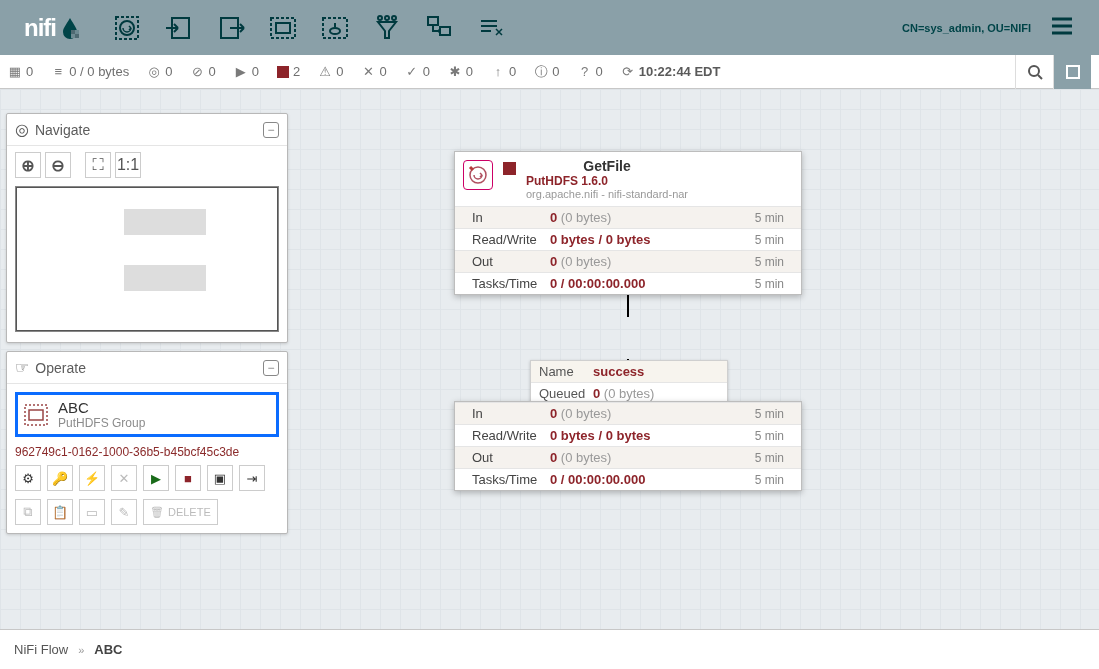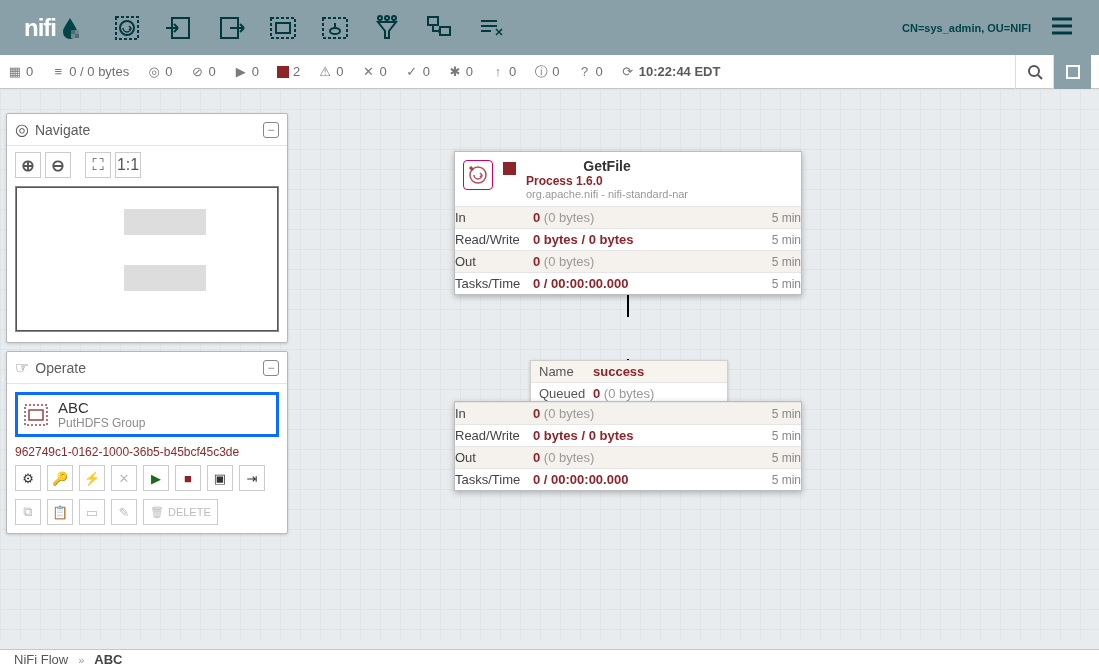--- a/index.html
+++ b/index.html
@@ -61,39 +61,39 @@
   .op-actions .delbtn { width:auto; padding:0 6px; gap:4px; color:#bbb; cursor:default; font-size:11px; }
 
   
   .proc { position:absolute; width:348px; background:#fff; border:1px solid #bdbdbd; box-shadow: 0 2px 6px rgba(0,0,0,.25); font-size:13px; }
   .proc .phdr { display:flex; padding:6px 8px; gap:10px; align-items:flex-start; }
   .proc .phdr .picon { width:30px; height:30px; border:1px solid #c06; border-radius:4px; display:flex; align-items:center; justify-content:center; margin-top:2px; }
   .proc .phdr .status-sq { width:13px; height:13px; background:#8d242a; margin-top:4px; }
   .proc .phdr .ptitle { font-weight:700; color:#333; font-size:14px;text-align:center;}
   .proc .phdr .psub { font-size:12px; color:#8d242a; font-weight:600;}
   .proc .phdr .pbundle { font-size:11px; color:#999;}
-  .proc .prow { display:flex; padding: 3px 0; border-top:1px solid #e5e5e5; align-items:center;}
+  .proc .prow { display:flex; padding: 3px 17px; border-top:1px solid #e5e5e5; align-items:center;}
   .proc .prow.alt { background:#f5f2ee; }
   .proc .prow .k { width:78px; color:#444;}
   .proc .prow .v { flex:1; color:#8d242a; font-weight:600;}
   .proc .prow .v .g { color:#999; font-weight:400;}
   .proc .prow .t { color:#888; font-size:12px;}
 
   
   .connlbl { position:absolute; background:#f7f4ee; border:1px solid #cfcfcf; font-size:13px; box-shadow: 0 1px 3px rgba(0,0,0,.2); margin-top: 40px; }
   .connlbl .crow { display:flex; padding:3px 8px; gap:6px; }
   .connlbl .crow .k { color:#555; width:48px;}
   .connlbl .crow .v { color:#8d242a; font-weight:600;}
   .connlbl .crow .v .g { color:#999; font-weight:400;}
   .connlbl .crow + .crow { border-top:1px solid #e5e5e5; background:#fff;}
 
   svg.arrow { position:absolute; pointer-events:none; }
 
   
-  .breadcrumb { position:absolute; left:0; right:0; bottom:0; height:20px; background:#fff; border-top:1px solid #c7c7c7; display:flex; align-items:center; padding:0 14px; font-size:13px; color:#666; gap:10px;}
+  .breadcrumb { position:absolute; left:0; right:0; bottom:0; height:40px; background:#fff; border-top:1px solid #c7c7c7; display:flex; align-items:center; padding:0 14px; font-size:13px; color:#666; gap:10px;}
   .breadcrumb a { color:#555; text-decoration:none; cursor:pointer;}
   .breadcrumb .sep { color:#999; font-size:11px;}
   .breadcrumb .cur { font-weight:700; color:#444;}
 </style>
 </head>
 <body>
 
 <div class="topbar">
   <div class="logo">
     nifi
@@ -321,21 +321,21 @@
           <svg width="22" height="22" viewBox="0 0 22 22" fill="none" stroke="#b05060" stroke-width="1.5">
             <circle cx="11" cy="11" r="8"></circle>
             <path d="M7 11a4 4 0 0 0 8 0"></path>
             <path d="M15 11l-2-2m2 2-2 2"></path>
             <path d="M3 3l3 3" stroke="#b63a3a" stroke-width="3"></path>
           </svg>
         </div>
       <div class="status-sq"></div>
       <div>
         <div class="ptitle">GetFile</div>
-        <div class="psub">Process 1.6.0</div>
+        <div class="psub">PutHDFS 1.6.0</div>
         <div class="pbundle">org.apache.nifi - nifi-standard-nar</div>
       </div>
     </div>
     <div class="prow alt">
         <span class="k">In</span>
         <span class="v"><span>0</span> <span class="g">(0 bytes)</span></span>
         <span class="t">5 min</span>
       </div>
     <div class="prow">
         <span class="k">Read/Write</span>

